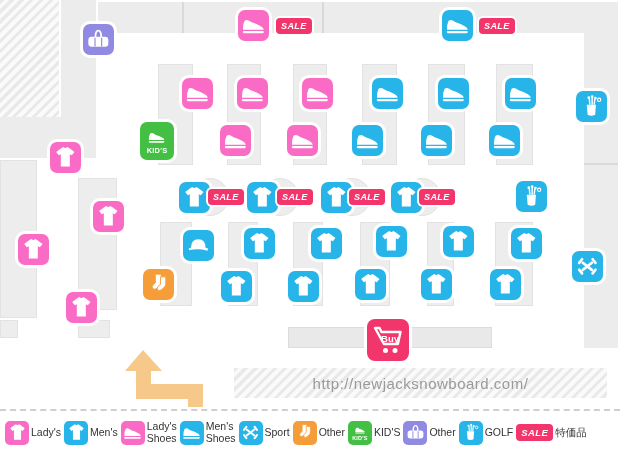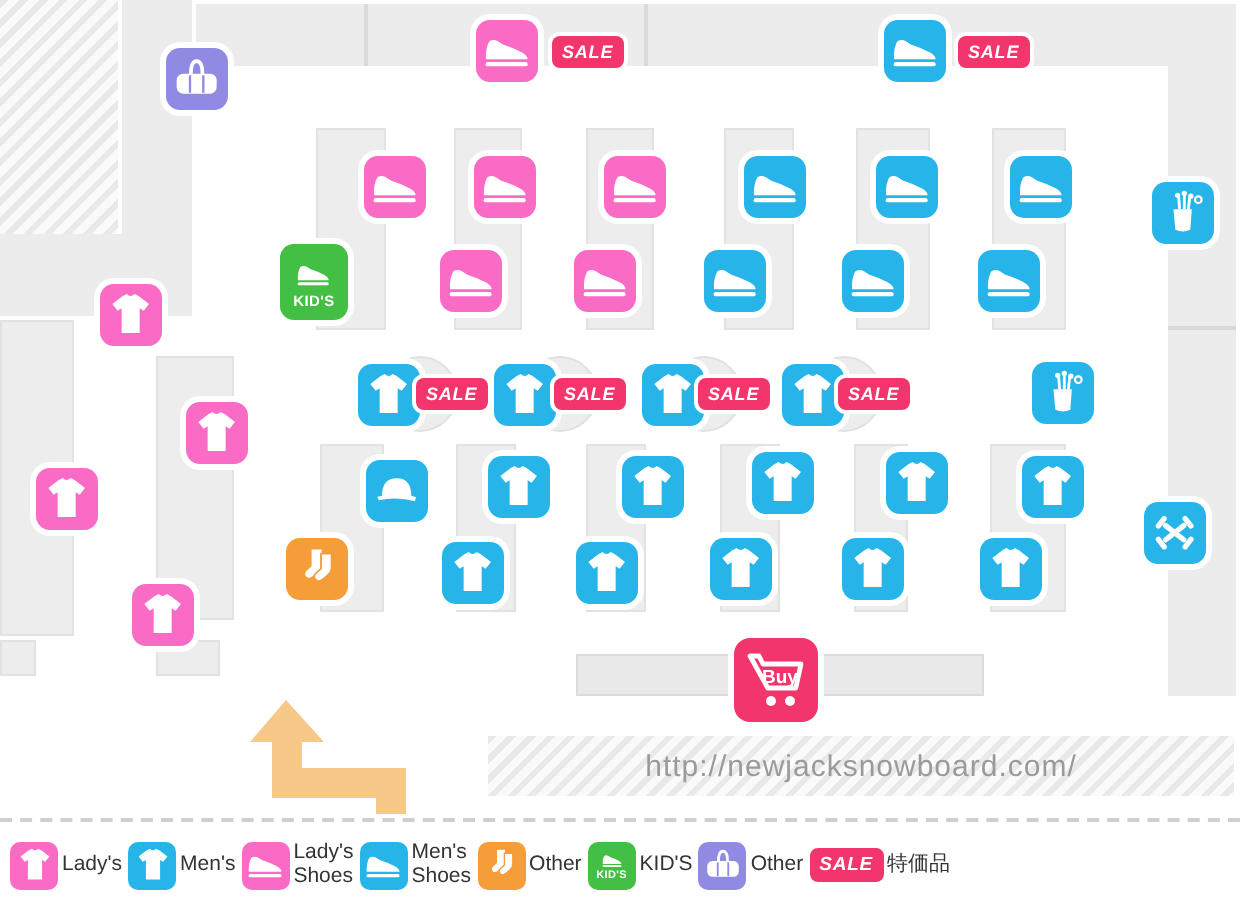--- a/index.html
+++ b/index.html
@@ -81,21 +81,21 @@
 
   <div class="shelf" style="left:0;top:320px;width:18px;height:18px;"></div>
   <div class="shelf" style="left:78px;top:320px;width:32px;height:18px;"></div>
   <div class="counter" style="left:288px;top:327px;width:204px;height:21px;"></div>
 
 
   <svg class="abs" style="left:120px;top:348px;" width="90" height="60" viewBox="0 0 90 60">
     <polygon id="arrow-poly" points="23,2 42,23 31,23 31,36 83,36 83,59 68,59 68,51 16,51 16,23 5,23" fill="#f6c88a"></polygon>
   </svg>
 
-  <div class="url-band hatch" style="left:244px;top:368px;width:373px;height:30px;">
+  <div class="url-band hatch" style="left:234px;top:368px;width:373px;height:30px;">
     <span>http://newjacksnowboard.com/</span>
   </div>
 
   <div id="markers">
       <div class="marker" style="background: rgb(145, 138, 226); left: 83px; top: 24px;">
         <svg viewBox="0 0 32 32">
           <rect x="4" y="13" width="24" height="12" rx="4"></rect>
           <path d="M12.5 13.5 Q12.5 5.5 16 5.5 Q19.5 5.5 19.5 13.5" fill="none" stroke="#fff" stroke-width="2.2"></path>
           <line x1="12" y1="14" x2="12" y2="24.5" stroke="#918ae2" stroke-width="1.4"></line>
           <line x1="20" y1="14" x2="20" y2="24.5" stroke="#918ae2" stroke-width="1.4"></line>
@@ -373,20 +373,37 @@
         <div class="legend-tile" style="background: rgb(39, 181, 233);">
           <svg viewBox="0 0 32 32">
             <path d="M5.5 10.5 Q8 9 10.5 10.2 L14 12.4 Q20 14.2 25 17 Q28.4 18.9 28.6 21.2 L3.6 21.2 Q3.2 15 5.5 10.5 Z"></path>
             <rect x="3.4" y="22.8" width="25.2" height="2.6" rx="1.3"></rect>
           </svg>
         </div>
         <span class="legend-label">Men's
 Shoes</span>
       </div>
       <div class="legend-item">
+        <div class="legend-tile" style="background: rgb(39, 181, 233);">
+          <svg viewBox="0 0 32 32">
+            <g transform="rotate(-38 16 16)">
+              <rect x="7.5" y="14.4" width="17" height="3.2" rx="1.6"></rect>
+              <rect x="4.2" y="11.6" width="3.2" height="8.8" rx="1.6"></rect>
+              <rect x="24.6" y="11.6" width="3.2" height="8.8" rx="1.6"></rect>
+            </g>
+            <g transform="rotate(38 16 16)">
+              <rect x="7.5" y="14.4" width="17" height="3.2" rx="1.6"></rect>
+              <rect x="4.2" y="11.6" width="3.2" height="8.8" rx="1.6"></rect>
+              <rect x="24.6" y="11.6" width="3.2" height="8.8" rx="1.6"></rect>
+            </g>
+          </svg>
+        </div>
+        <span class="legend-label">Sport</span>
+      </div>
+      <div class="legend-item">
         <div class="legend-tile" style="background: rgb(245, 157, 56);">
           <svg viewBox="0 0 32 32">
             <path d="M12.5 4 H19.5 V13 Q19.5 16 17.2 18 L14 20.8 Q11.2 23 9.3 20.8 Q7.6 18.6 10 16.6 L12.5 14.3 Z" stroke="#f59d38" stroke-width="0.9"></path>
             <path d="M18.6 7 H25 V15 Q25 18 22.8 19.8 L19.8 22.4 Q17 24.7 15.2 22.4 Q13.6 20.4 15.8 18.5 L18.6 16 Z" stroke="#f59d38" stroke-width="1.1"></path>
           </svg>
         </div>
         <span class="legend-label">Other</span>
       </div>
       <div class="legend-item">
         <div class="legend-tile kids" style="background: rgb(67, 191, 67);">
@@ -403,17 +420,32 @@
           <svg viewBox="0 0 32 32">
             <rect x="4" y="13" width="24" height="12" rx="4"></rect>
             <path d="M12.5 13.5 Q12.5 5.5 16 5.5 Q19.5 5.5 19.5 13.5" fill="none" stroke="#fff" stroke-width="2.2"></path>
             <line x1="12" y1="14" x2="12" y2="24.5" stroke="#918ae2" stroke-width="1.4"></line>
             <line x1="20" y1="14" x2="20" y2="24.5" stroke="#918ae2" stroke-width="1.4"></line>
           </svg>
         </div>
         <span class="legend-label">Other</span>
       </div>
       <div class="legend-item">
+        <div class="legend-tile" style="background: rgb(39, 181, 233);">
+          <svg viewBox="0 0 32 32">
+            <path d="M10.5 14 H21.5 L20.6 26.2 Q16 28.4 11.6 26.2 Z"></path>
+            <line x1="13.6" y1="6.5" x2="14.2" y2="14" stroke="#fff" stroke-width="1.7"></line>
+            <line x1="17" y1="5.5" x2="17" y2="14" stroke="#fff" stroke-width="1.7"></line>
+            <line x1="20.2" y1="7" x2="19.4" y2="14" stroke="#fff" stroke-width="1.7"></line>
+            <circle cx="13" cy="5.6" r="1.6"></circle>
+            <circle cx="17" cy="4.4" r="1.6"></circle>
+            <circle cx="20.9" cy="6.1" r="1.6"></circle>
+            <circle cx="25.4" cy="8.2" r="2" fill="none" stroke="#fff" stroke-width="1.3"></circle>
+          </svg>
+        </div>
+        <span class="legend-label">GOLF</span>
+      </div>
+      <div class="legend-item">
         <div class="legend-sale" style="background: rgb(242, 53, 107);">SALE</div>
         <span class="legend-label">特価品</span>
       </div>
     </div>
 </div>
 
 </body></html>

